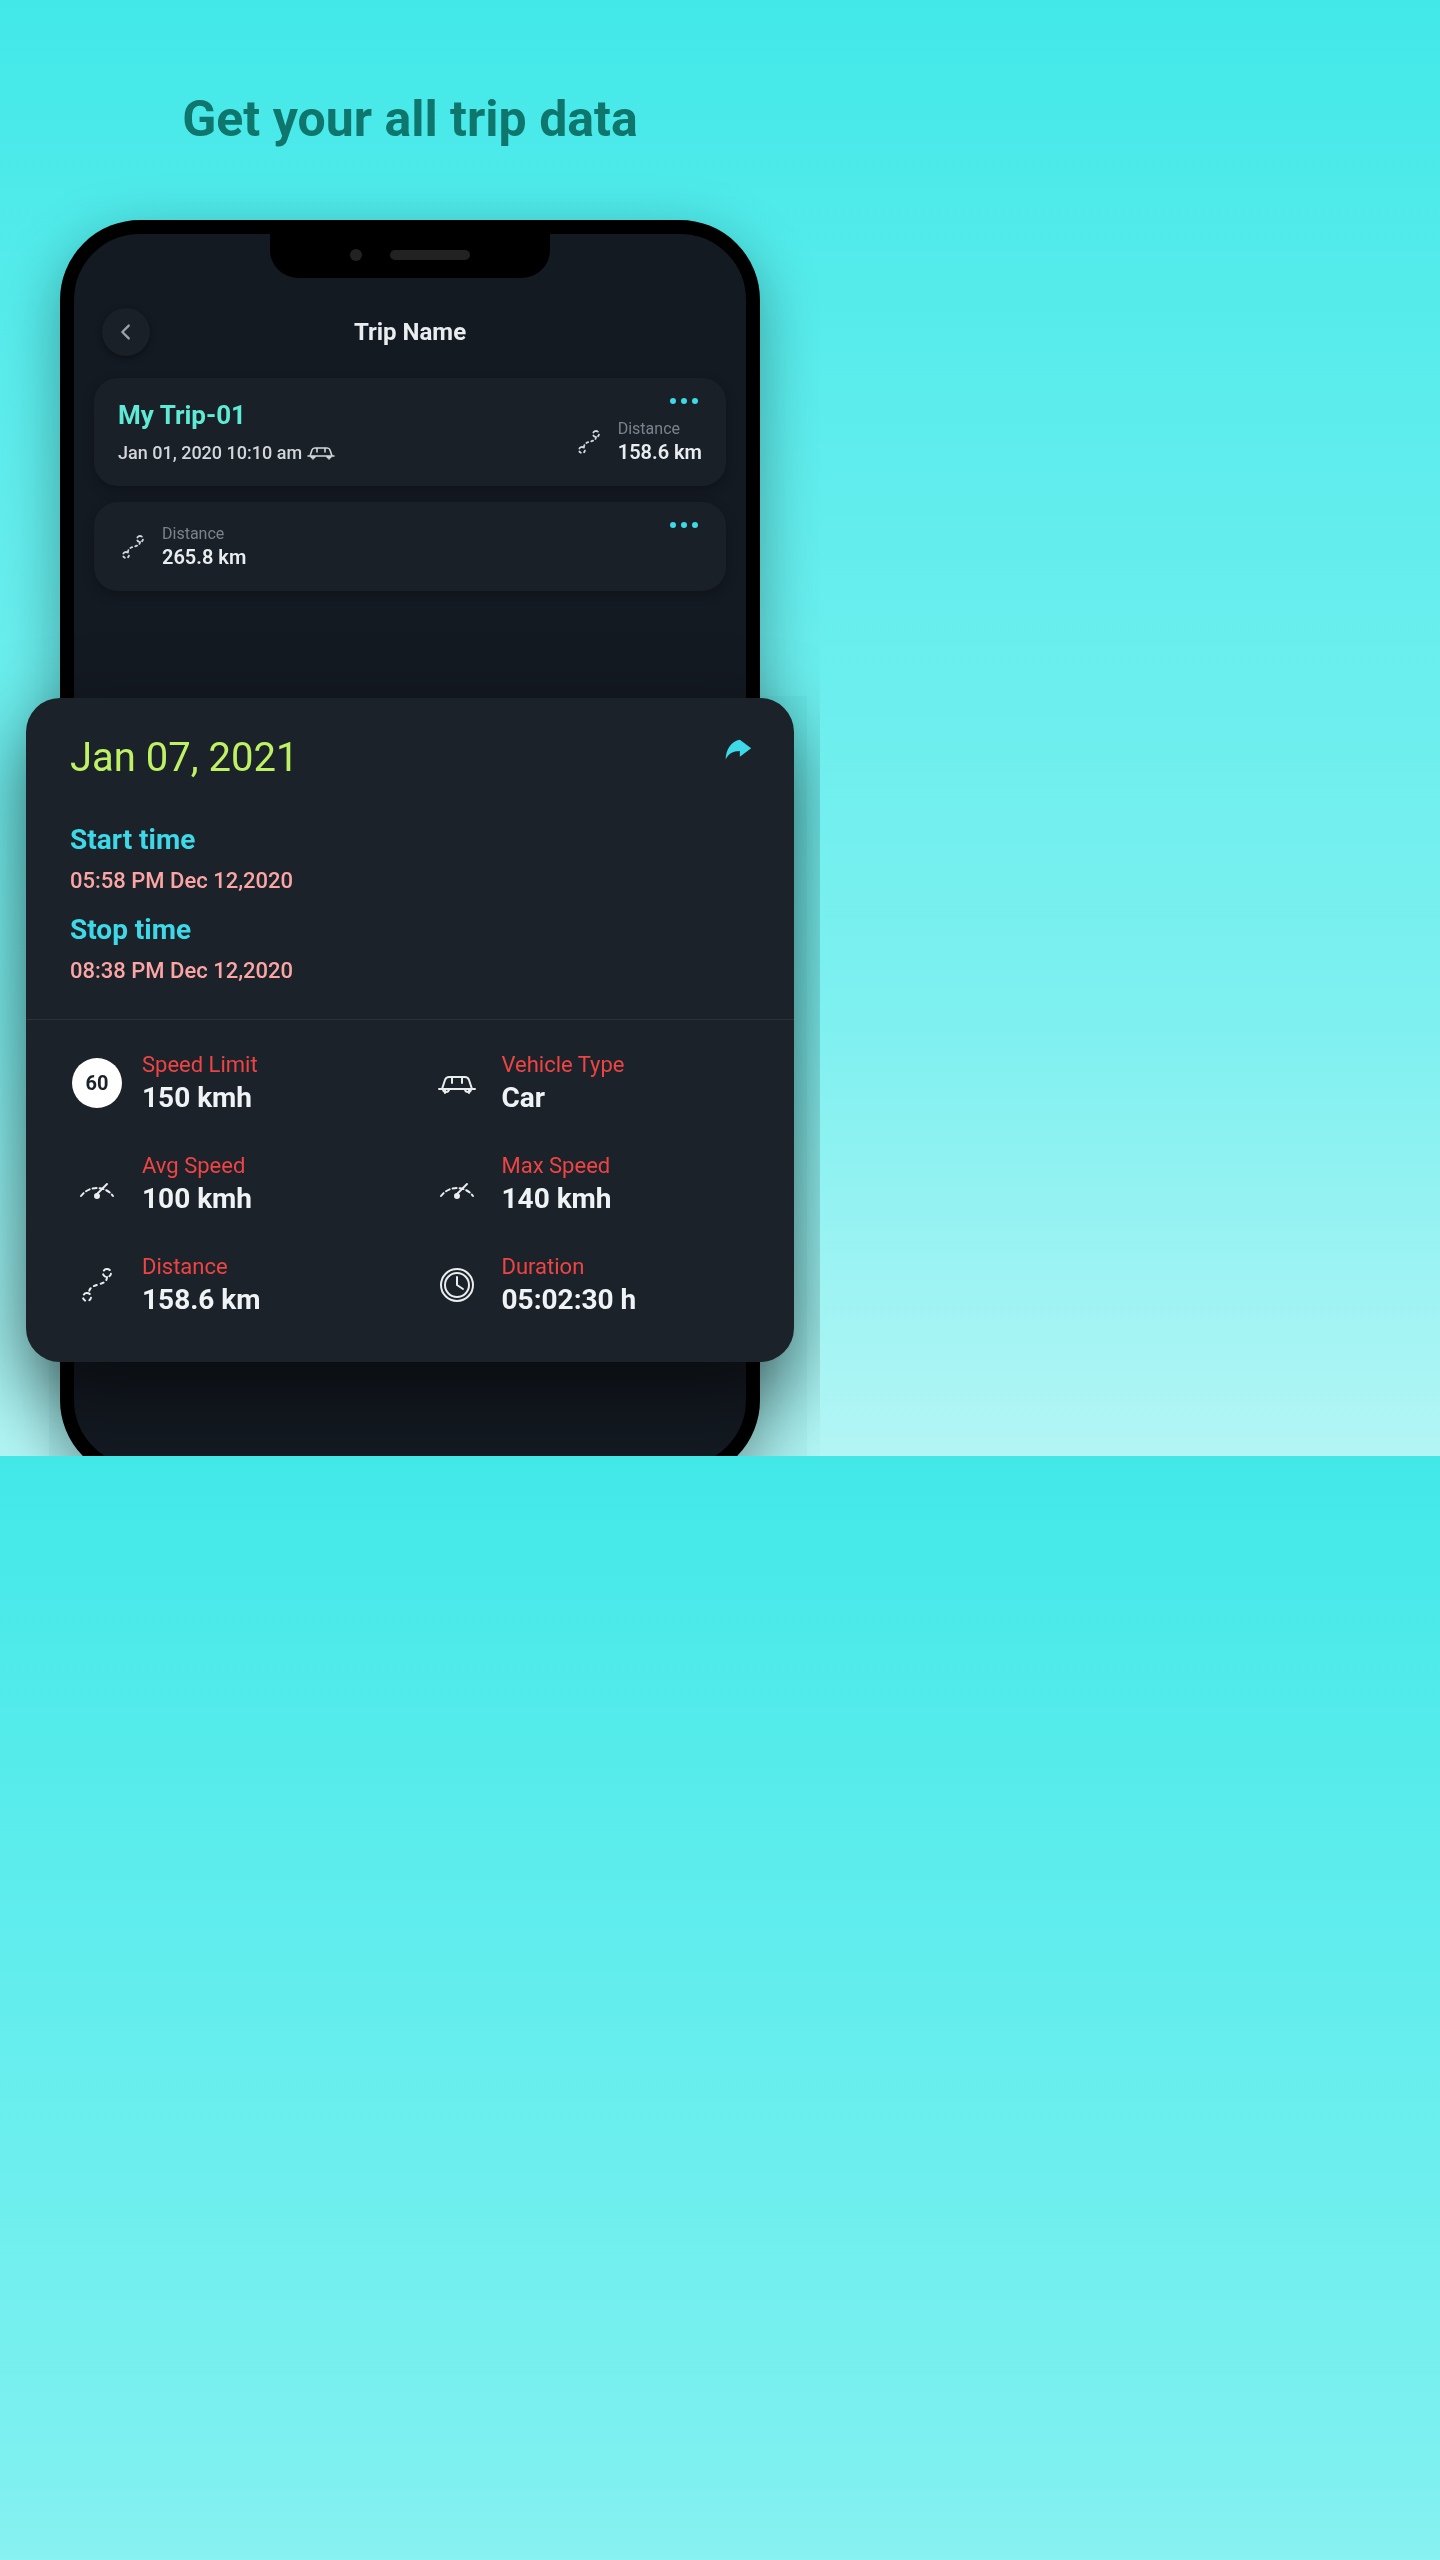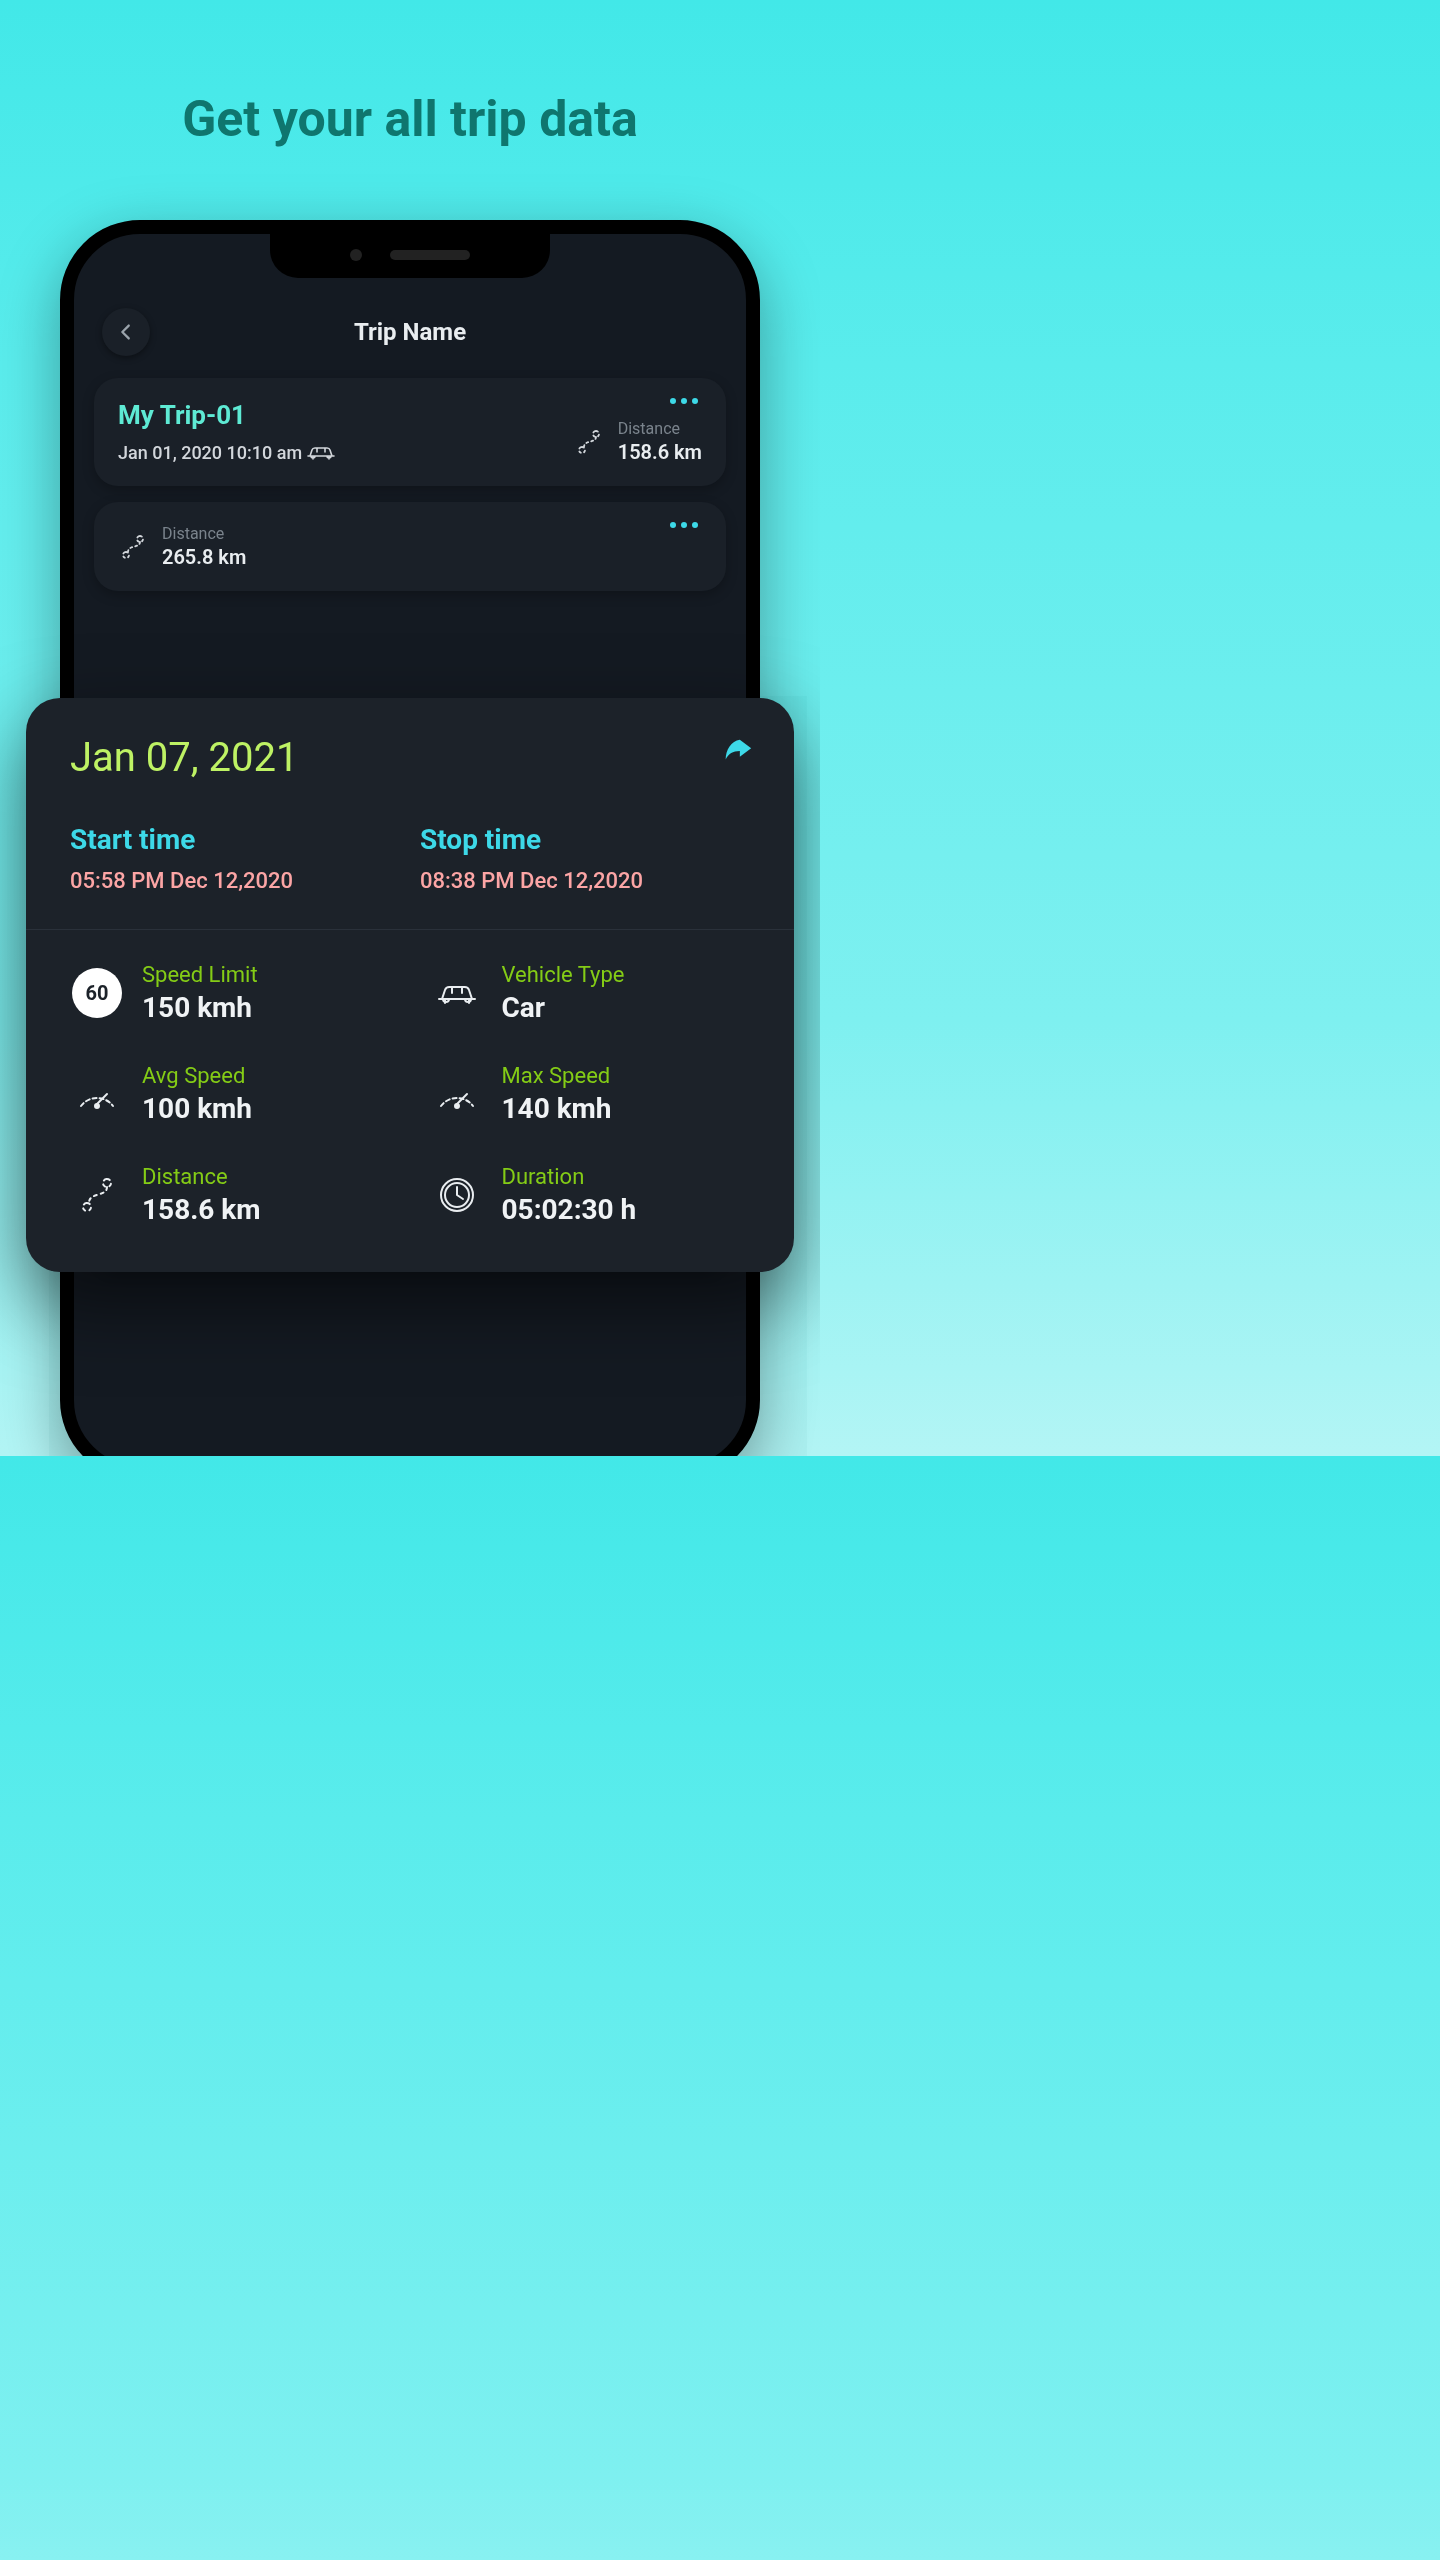--- a/index.html
+++ b/index.html
@@ -74,41 +74,41 @@
   padding:36px 44px 46px;
 }
 .detail-date {
   color:#bef264; font-size:40px; font-weight:400;
 }
 .share-btn {
   position:absolute; top:36px; right:40px;
 }
 .share-btn svg { width:34px; height:34px; fill:#3dd9e8; }
 .time-row {
-  display:flex; margin-top:42px; gap:20px;
+  display:flex; margin-top:42px; gap:20px;flex-direction:column;
 }
 .time-col { flex:1; }
 .time-label { color:#3dd9e8; font-size:28px; font-weight:700; margin-bottom:12px; }
 .time-val { color:#fca5a5; font-size:22px; font-weight:500; }
 .divider { height:1px; background:#2a313a; margin:36px -44px 32px; }
 .stats-grid {
   display:grid; grid-template-columns:1fr 1fr; row-gap:42px; column-gap:20px;gap:39px;
 }
 .stat { display:flex; align-items:center; gap:18px; }
 .stat-icon {
   width:54px; height:54px; display:flex; align-items:center; justify-content:center;
 }
 .stat-icon svg { width:48px; height:48px; fill:none; stroke:#e9edf0; stroke-width:2; stroke-linecap:round; stroke-linejoin:round; }
 .speed-limit-badge {
   width:50px; height:50px; border-radius:50%; background:#fff;
   display:flex; align-items:center; justify-content:center;
   color:#1c2229; font-weight:700; font-size:20px;
 }
 .stat-text { }
-.stat-label { color:#84cc16; font-size:22px; margin-bottom:4px; }
+.stat-label { color:#ef4444; font-size:22px; margin-bottom:4px; }
 .stat-val { color:#f0f3f5; font-size:28px; font-weight:700; }
 </style>
 </head>
 <body>
 
 <div class="buildings">
   <div class="bld" style="left:6%;width:60px;height:620px"></div>
   <div class="bld" style="left:16%;width:90px;height:900px"></div>
   <div class="bld" style="left:75%;width:70px;height:500px"></div>
   <div class="bld" style="left:85%;width:110px;height:760px"></div>

